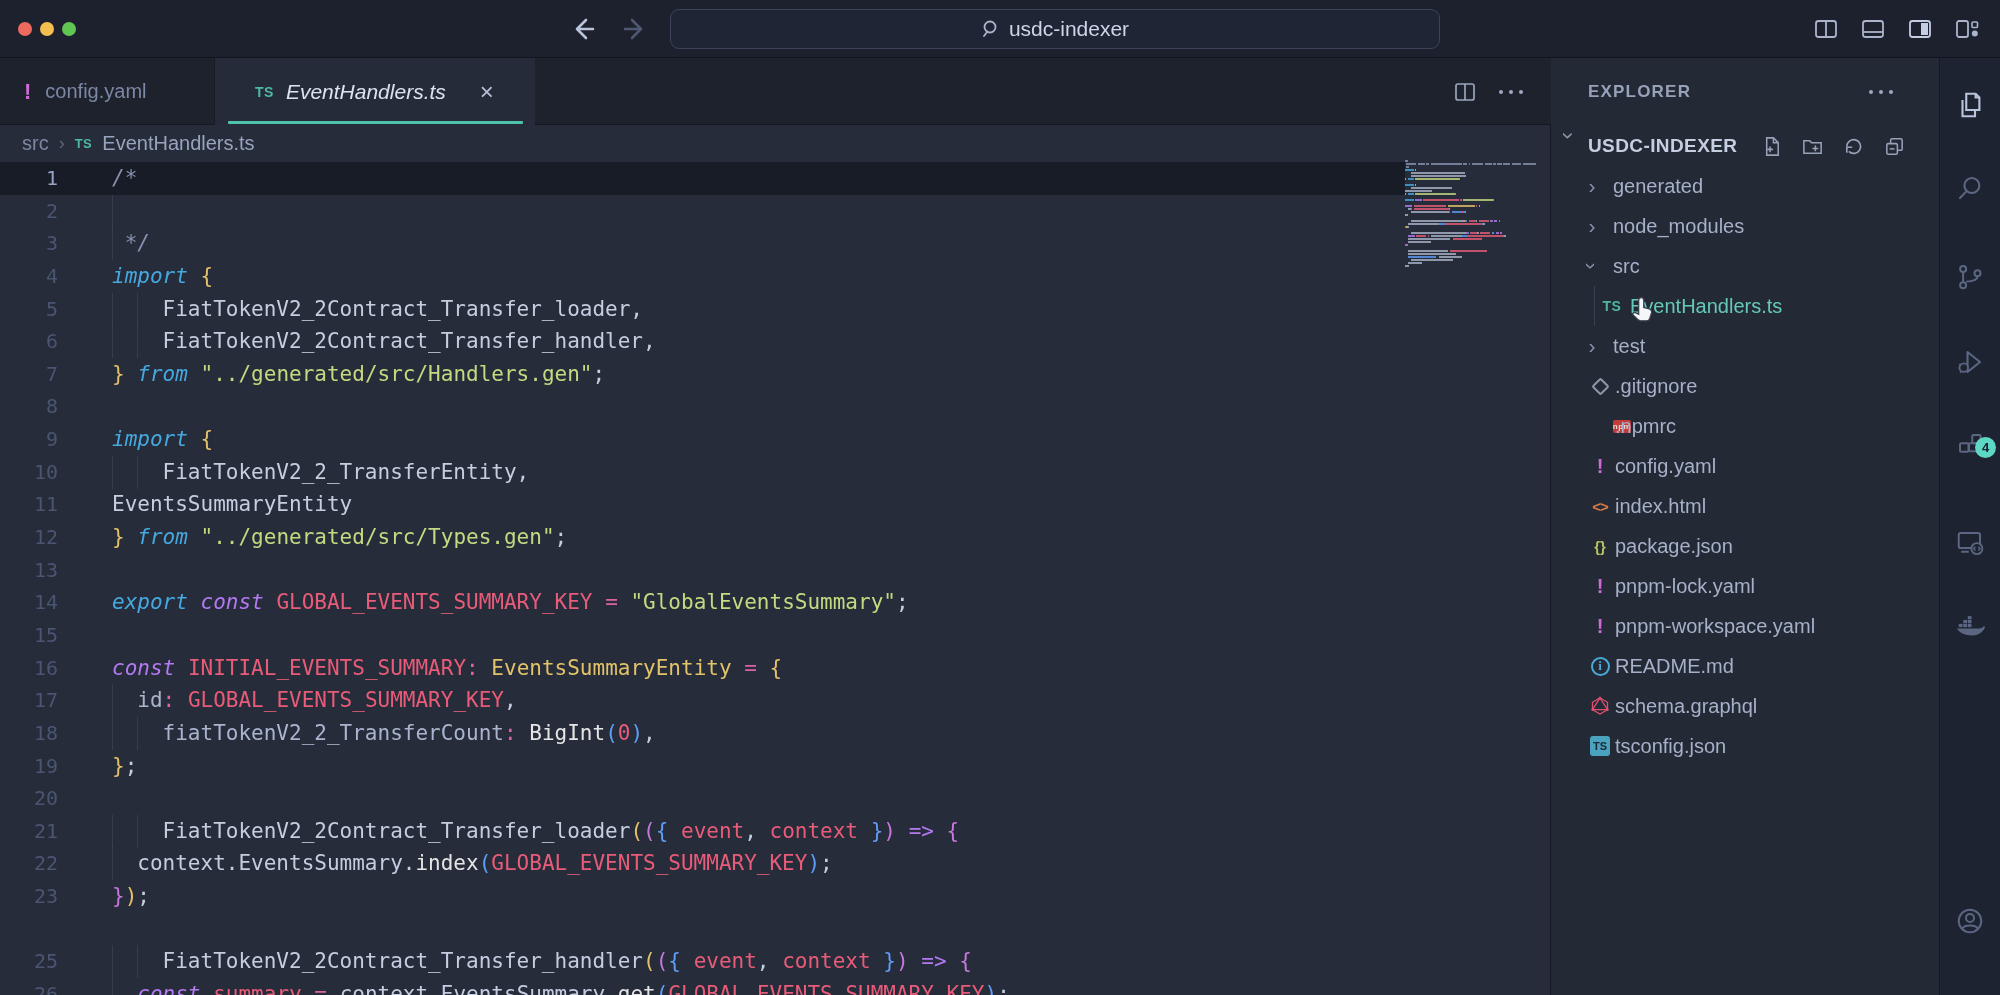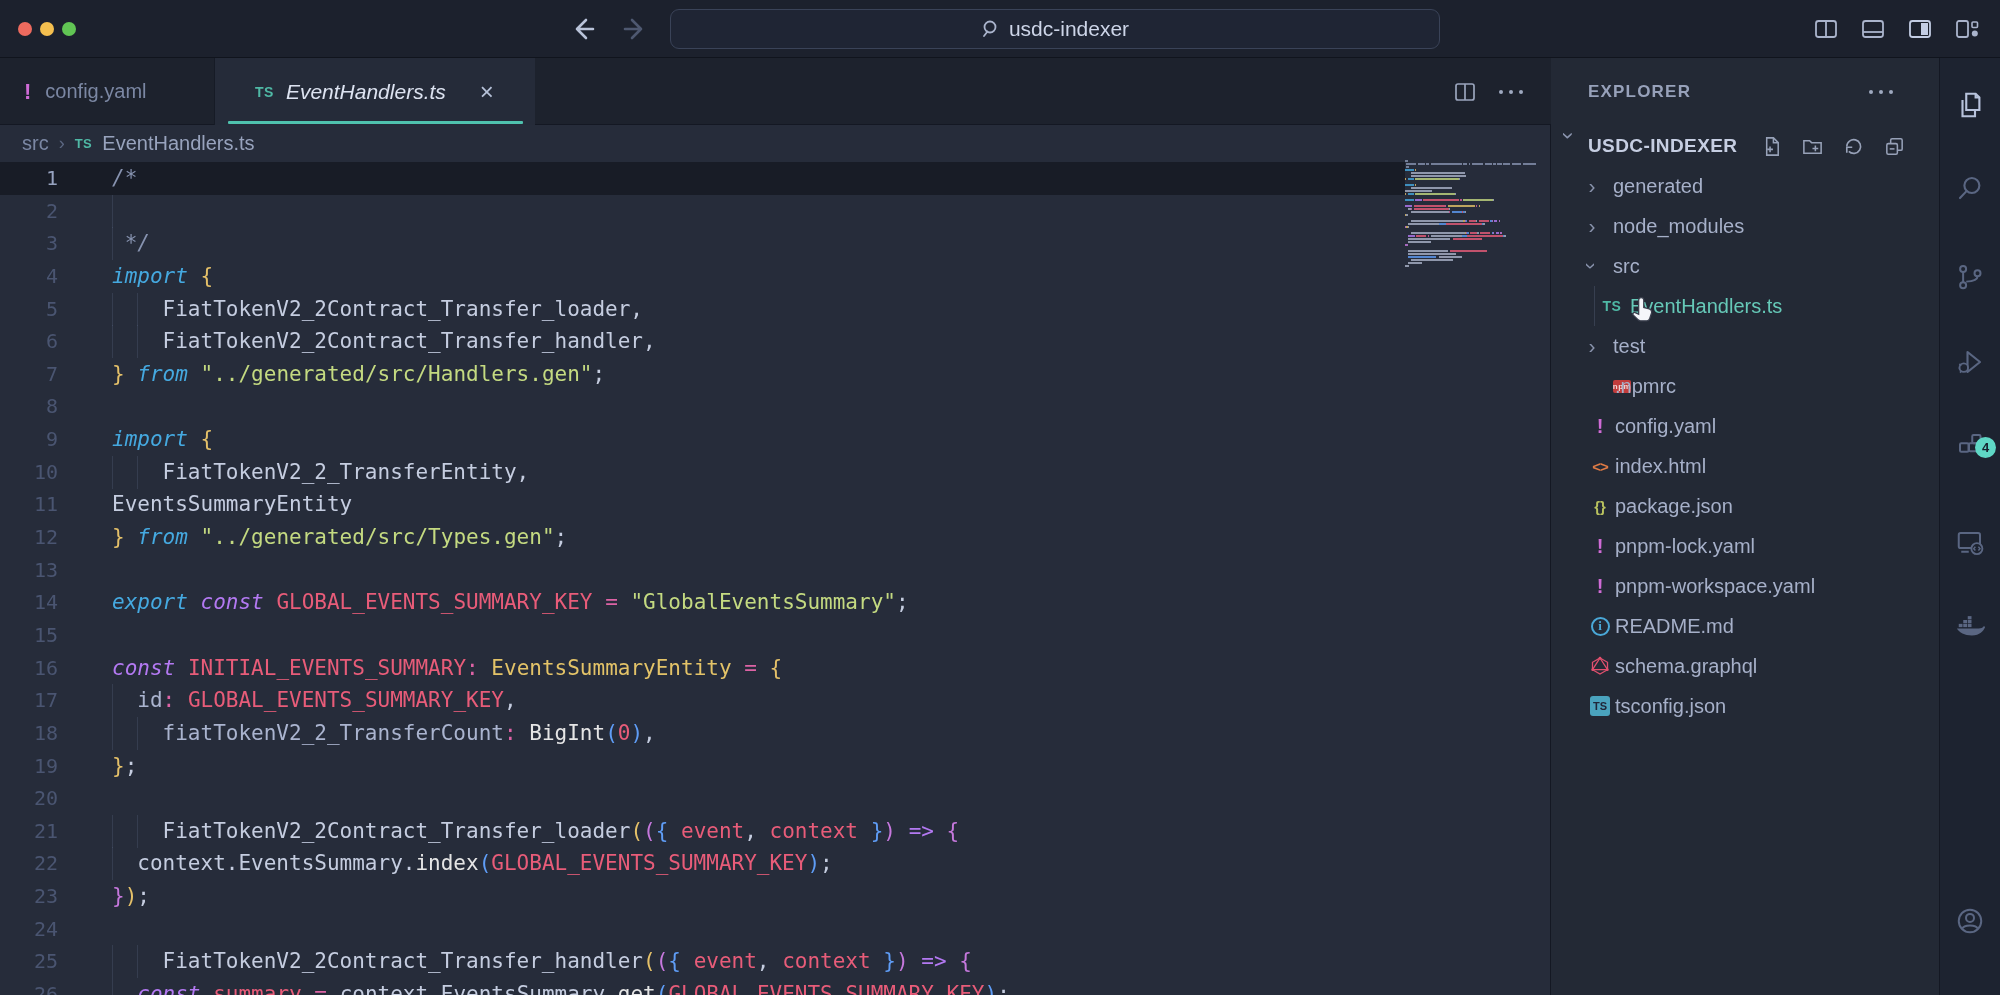--- a/index.html
+++ b/index.html
@@ -279,24 +279,20 @@
           <div class="src"><span class="t-tx">    FiatTokenV2_2Contract_Transfer_loader</span><span class="t-b1">(</span><span class="t-b2">(</span><span class="t-b3">{</span><span class="t-tx"> </span><span class="t-cr">event</span><span class="t-tx">, </span><span class="t-cr">context</span><span class="t-tx"> </span><span class="t-b3">}</span><span class="t-b2">)</span><span class="t-tx"> </span><span class="t-arrow">=&gt;</span><span class="t-tx"> </span><span class="t-b2">{</span></div>
         </div>
         <div class="cline" style="top: 685.44px;">
           <div class="iguide" style="left: 112px;"></div>
           <div class="num">22</div>
           <div class="src"><span class="t-tx">  context.EventsSummary.</span><span class="t-fn">index</span><span class="t-b3">(</span><span class="t-cr">GLOBAL_EVENTS_SUMMARY_KEY</span><span class="t-b3">)</span><span class="t-tx">;</span></div>
         </div>
         <div class="cline" style="top: 718.08px;">
           <div class="num">23</div>
           <div class="src"><span class="t-b2">}</span><span class="t-b1">)</span><span class="t-tx">;</span></div>
-        </div>
-        <div class="cline" style="top: 750.72px;">
-          <div class="num">24</div>
-          <div class="src"></div>
         </div>
         <div class="cline" style="top: 783.36px;">
           <div class="iguide" style="left: 112px;"></div>
           <div class="iguide" style="left: 137.28px;"></div>
           <div class="num">25</div>
           <div class="src"><span class="t-tx">    FiatTokenV2_2Contract_Transfer_handler</span><span class="t-b1">(</span><span class="t-b2">(</span><span class="t-b3">{</span><span class="t-tx"> </span><span class="t-cr">event</span><span class="t-tx">, </span><span class="t-cr">context</span><span class="t-tx"> </span><span class="t-b3">}</span><span class="t-b2">)</span><span class="t-tx"> </span><span class="t-arrow">=&gt;</span><span class="t-tx"> </span><span class="t-b2">{</span></div>
         </div>
         <div class="cline" style="top: 816px;">
           <div class="iguide" style="left: 112px;"></div>
           <div class="num">26</div>
@@ -541,20 +537,26 @@
             <span class="ts-badge" style="font-size:14px">TS</span>
           </span>
           <span class="name">EventHandlers.ts</span>
         </div>
         <div class="trow folder">
           <span class="chev">›</span>
           <span class="name">test</span>
         </div>
         <div class="trow file">
           <span class="ficon">
+            <span class="ic-git"></span>
+          </span>
+          <span class="name">.gitignore</span>
+        </div>
+        <div class="trow file">
+          <span class="ficon">
             <span class="ic-npm">npm</span>
           </span>
           <span class="name">.npmrc</span>
         </div>
         <div class="trow file">
           <span class="ficon">
             <span class="ic-yaml">!</span>
           </span>
           <span class="name">config.yaml</span>
         </div>

